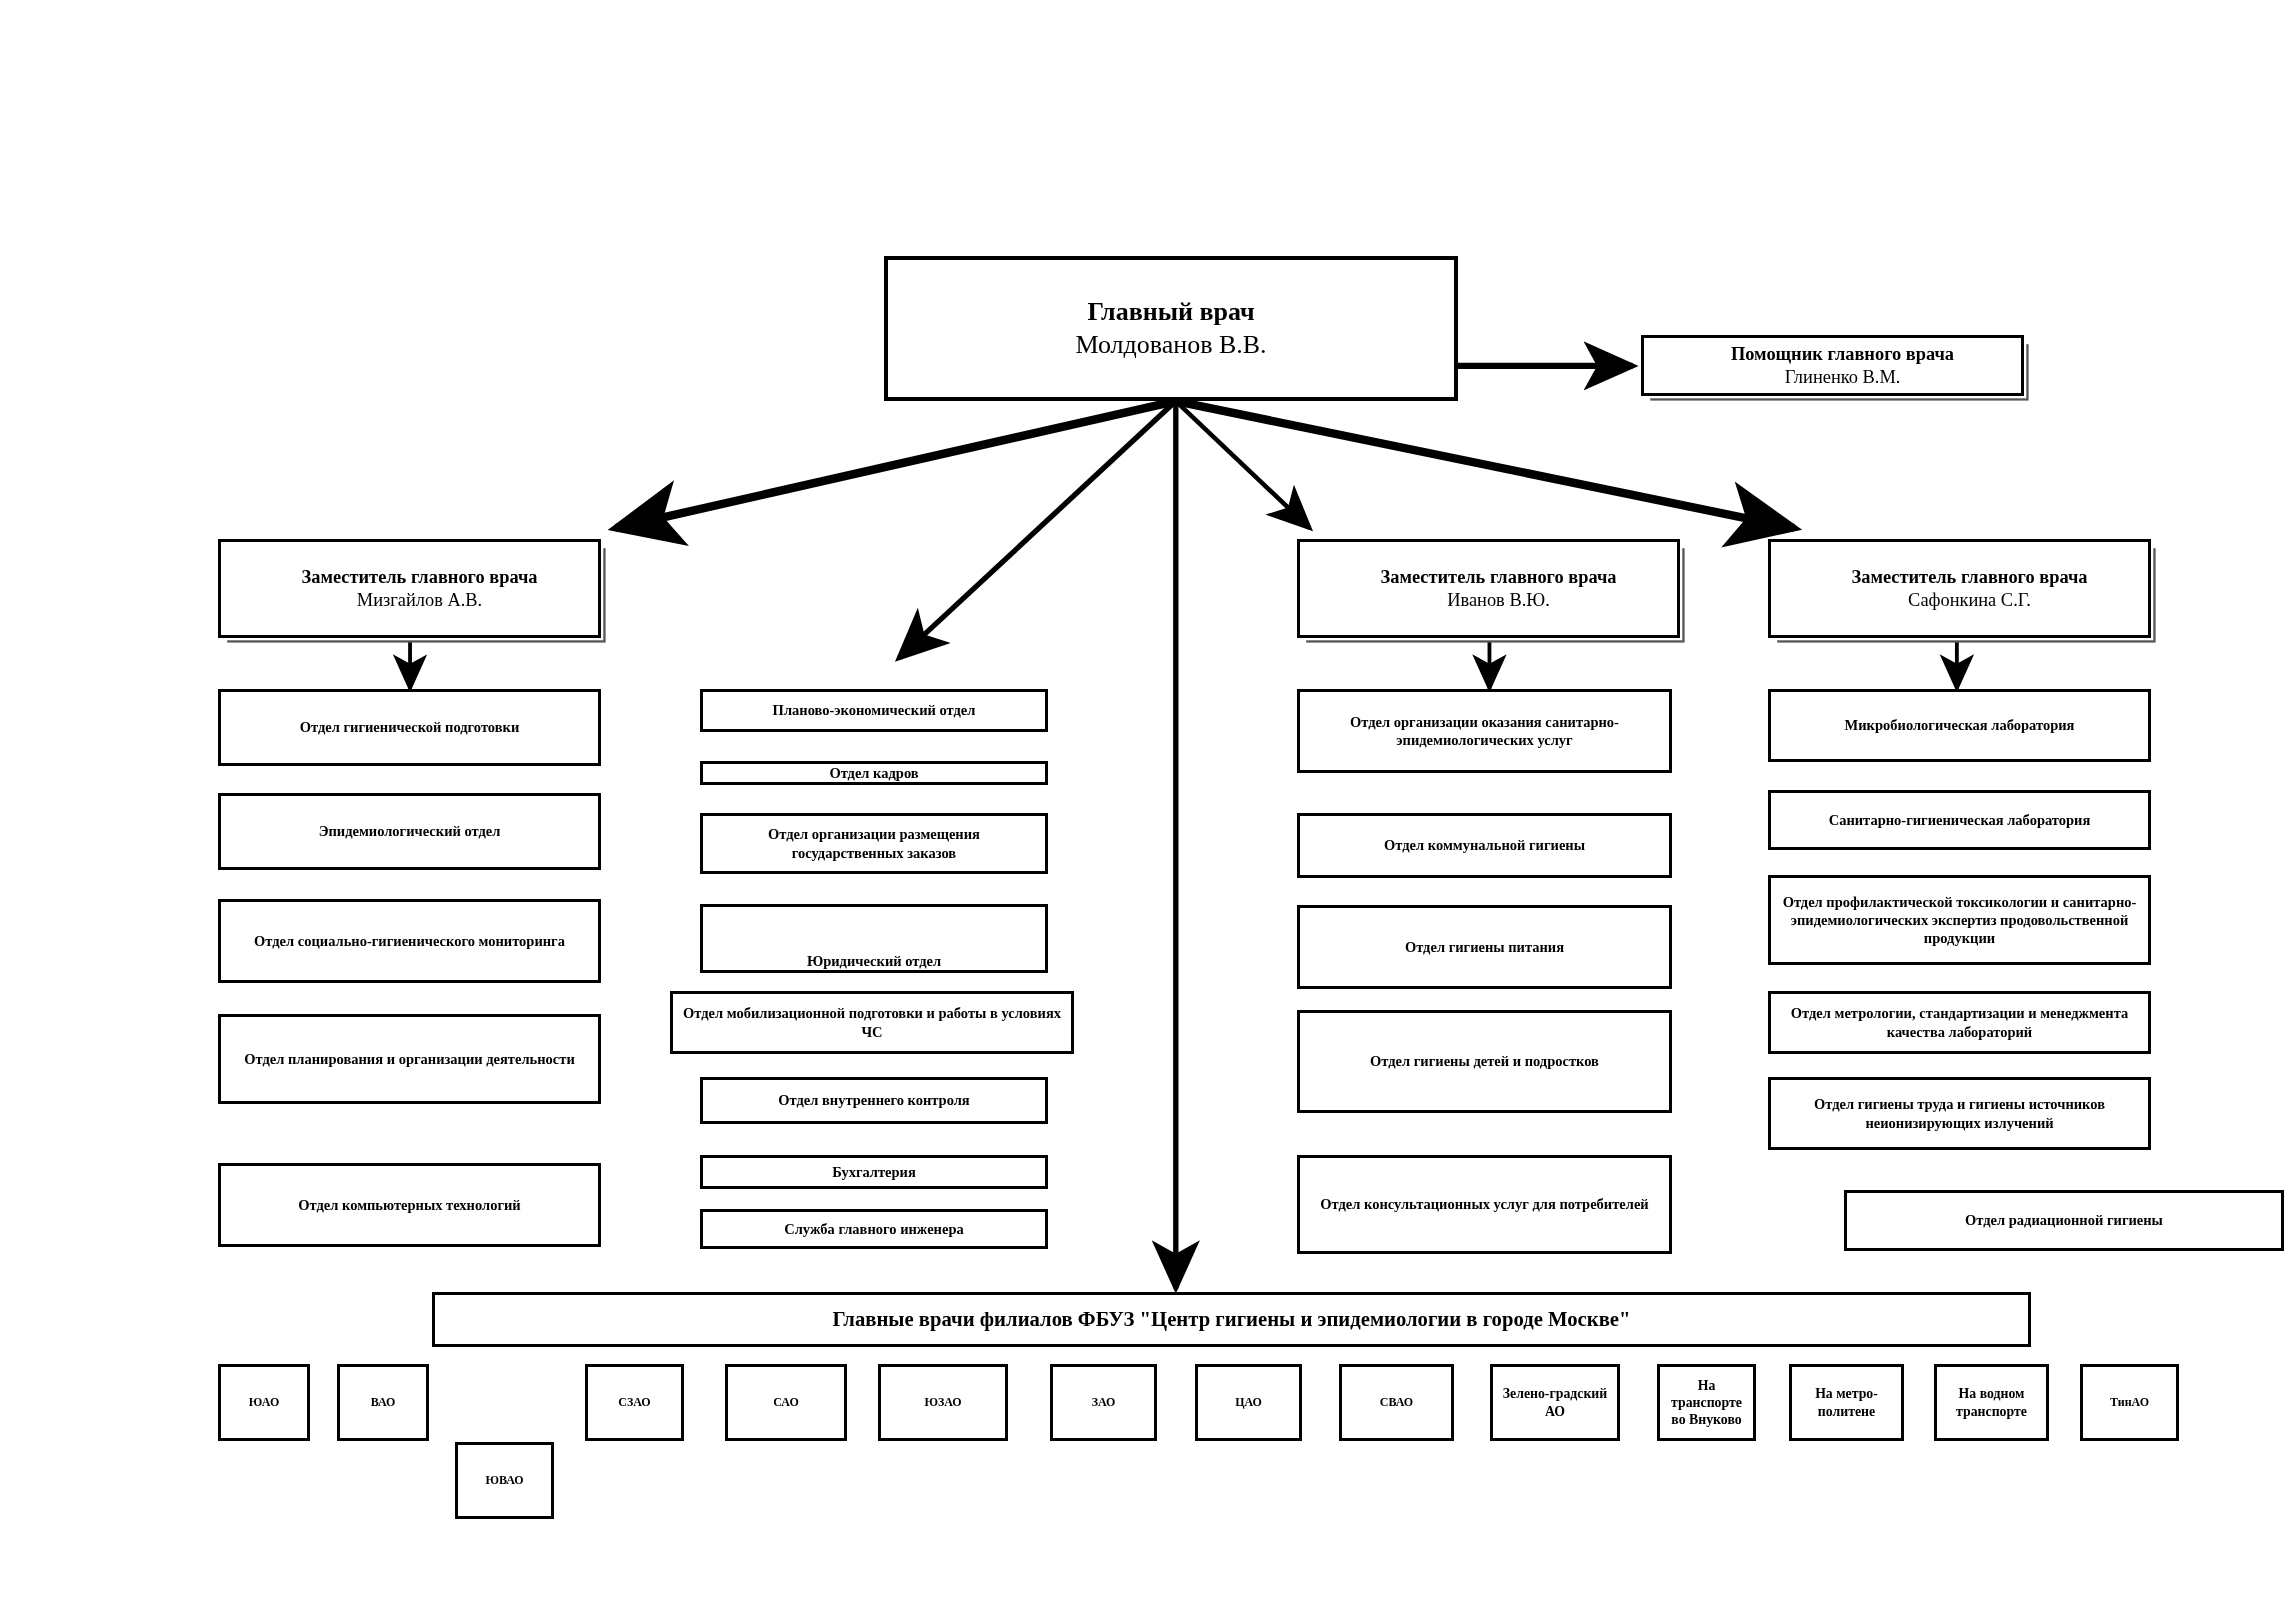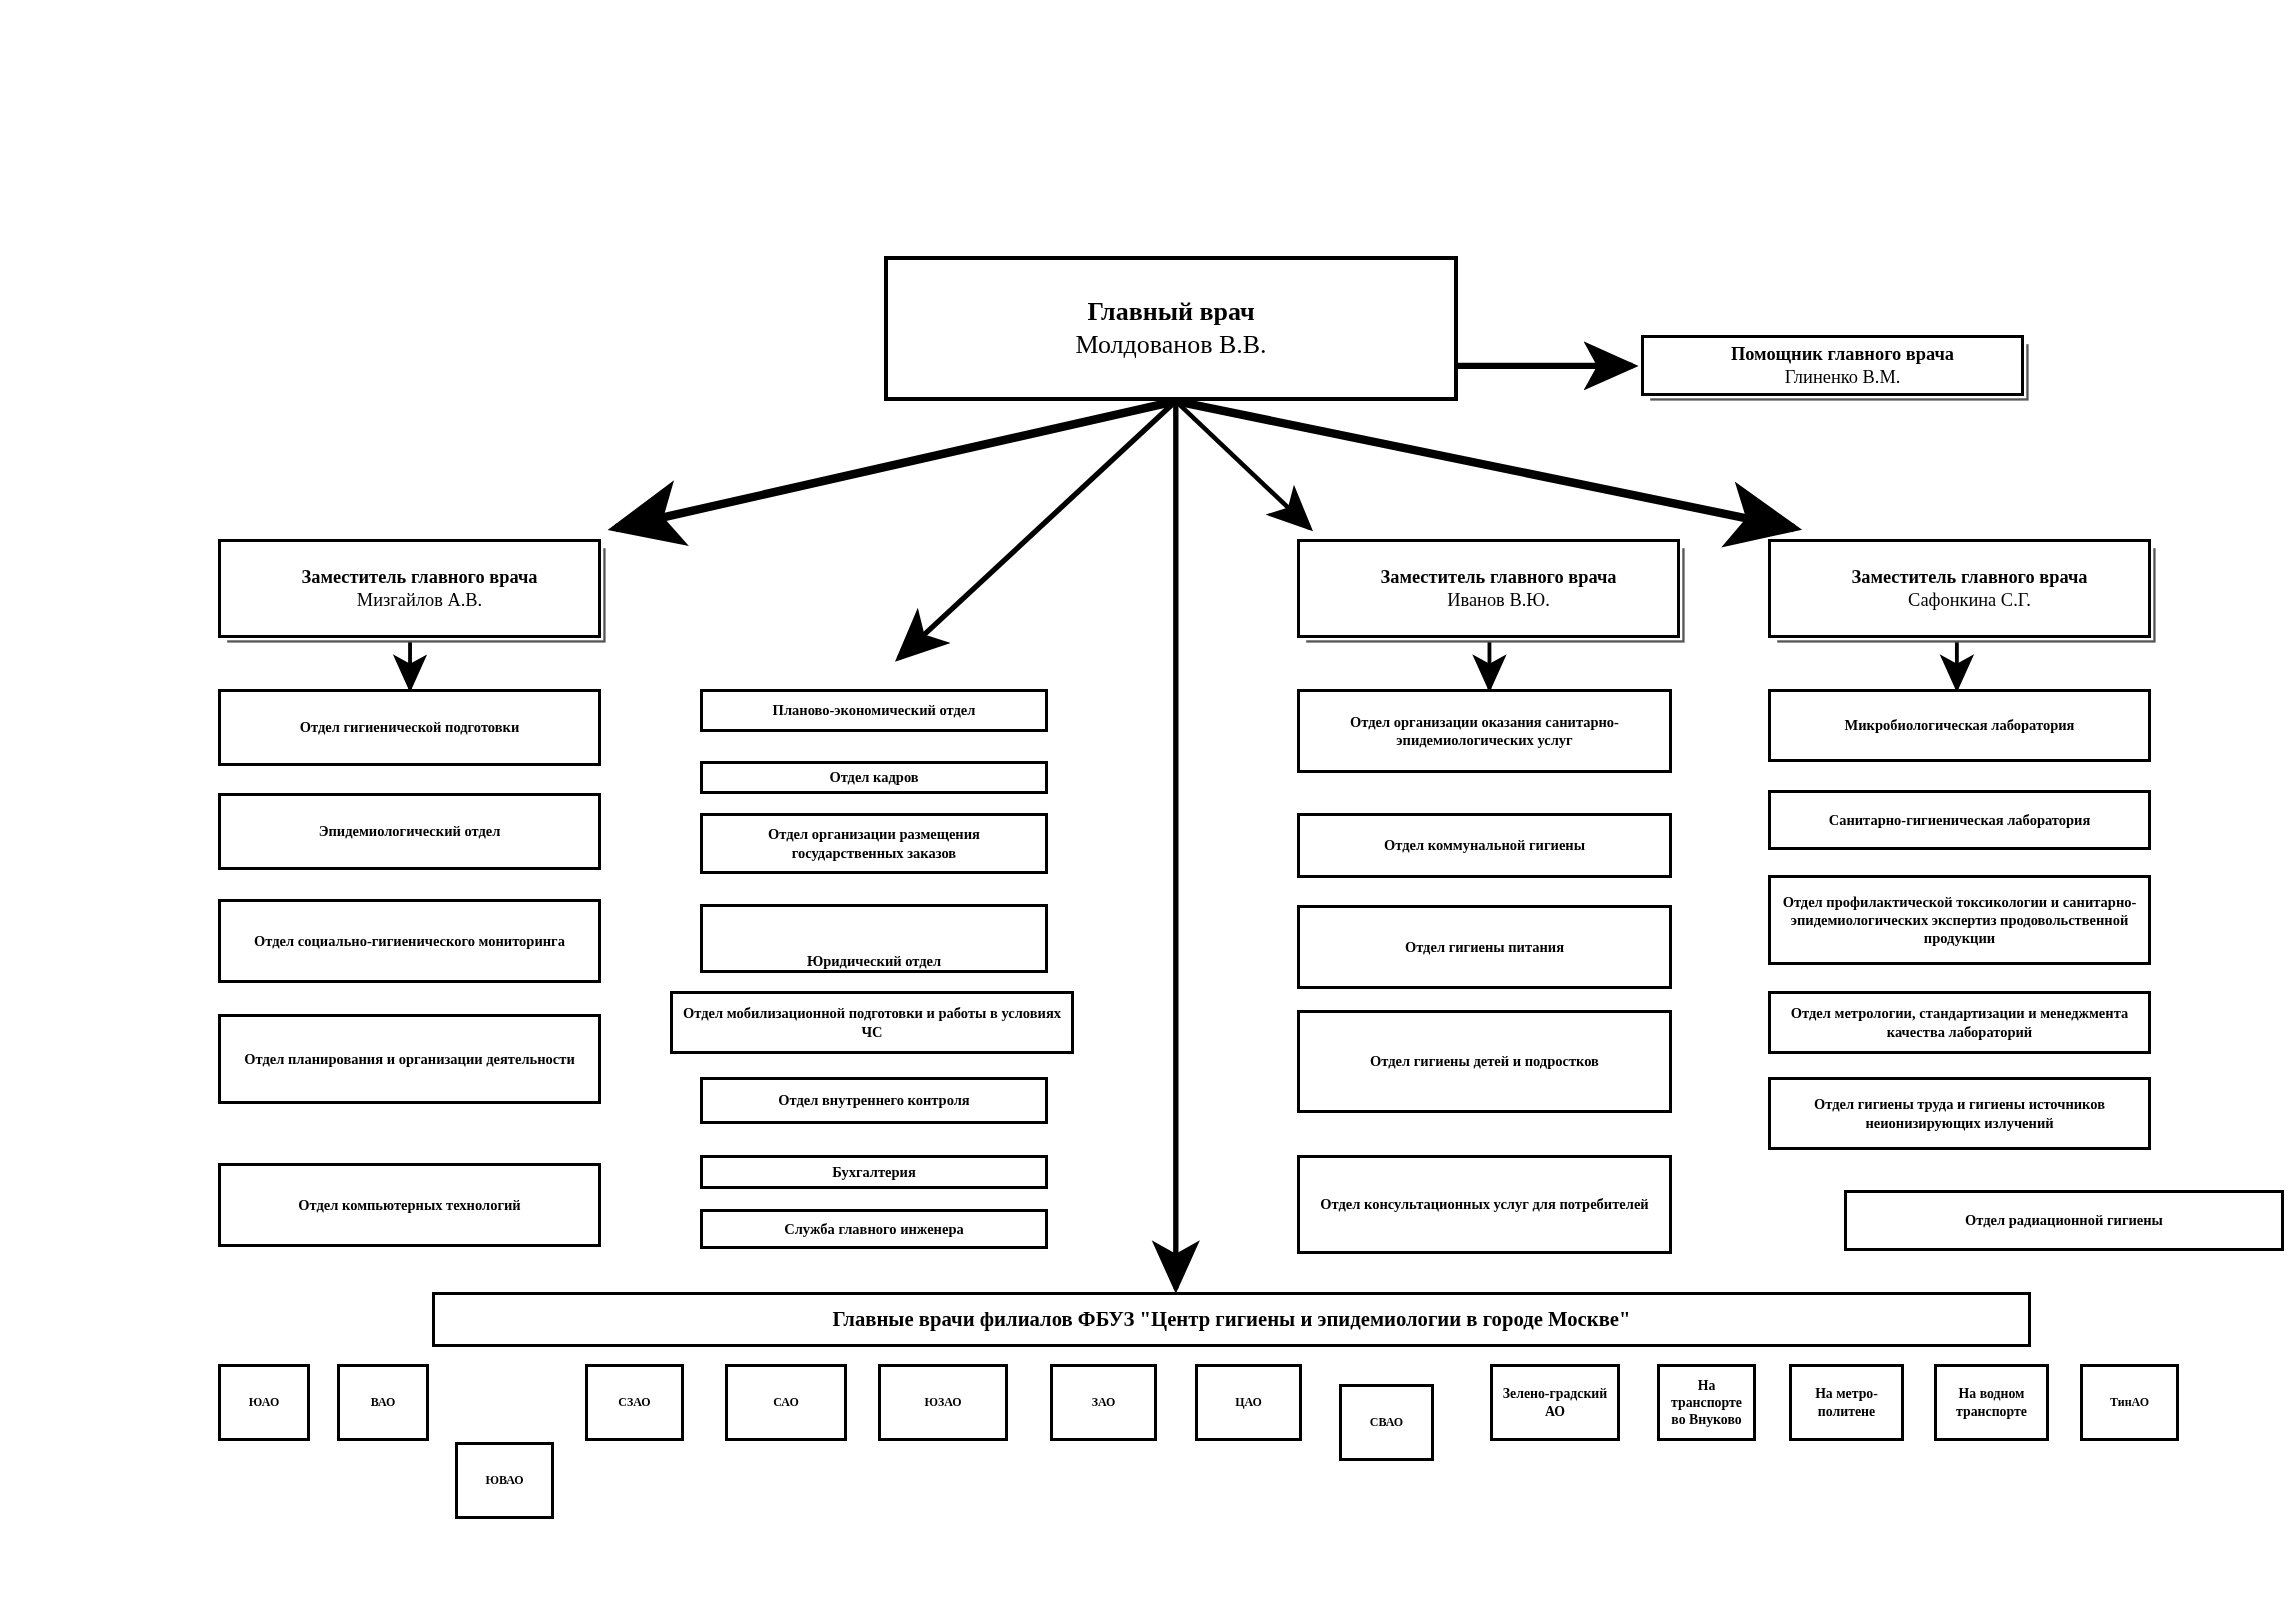--- a/index.html
+++ b/index.html
@@ -148,21 +148,21 @@
   <div class="box dept" style="left:218px;top:1014px;width:383px;height:90px;">
       <span class="txt">Отдел планирования и организации деятельности</span>
     </div>
   <div class="box dept" style="left:218px;top:1163px;width:383px;height:84px;">
       <span class="txt">Отдел компьютерных технологий</span>
     </div>
 
   <div class="box dept" style="left:700px;top:689px;width:348px;height:43px;">
       <span class="txt">Планово-экономический отдел</span>
     </div>
-  <div class="box dept" style="left:700px;top:761px;width:348px;height:33px;">
+  <div class="box dept" style="left:700px;top:761px;width:348px;height:24px;">
       <span class="txt">Отдел кадров</span>
     </div>
   <div class="box dept" style="left:700px;top:813px;width:348px;height:61px;">
       <span class="txt">Отдел организации размещения государственных заказов</span>
     </div>
   <div class="box dept" style="left:700px;top:904px;width:348px;height:69px;align-items:flex-end;">
       <span class="txt">Юридический отдел</span>
     </div>
   <div class="box dept" style="left:670px;top:991px;width:404px;height:63px;font-family:Liberation Serif, serif;">
       <span class="txt">Отдел мобилизационной подготовки и работы в условиях ЧС</span>
@@ -233,21 +233,21 @@
     </div>
   <div class="box district" style="left:878px;top:1364px;width:130px;height:77px;">
       <span class="txt">ЮЗАО</span>
     </div>
   <div class="box district" style="left:1050px;top:1364px;width:107px;height:77px;">
       <span class="txt">ЗАО</span>
     </div>
   <div class="box district" style="left:1195px;top:1364px;width:107px;height:77px;">
       <span class="txt">ЦАО</span>
     </div>
-  <div class="box district" style="left:1339px;top:1364px;width:95px;height:77px;margin-top:20px;">
+  <div class="box district" style="left:1339px;top:1364px;width:115px;height:77px;">
       <span class="txt">СВАО</span>
     </div>
   <div class="box district small" style="left:1490px;top:1364px;width:130px;height:77px;">
       <span class="txt">Зелено-градский АО</span>
     </div>
   <div class="box district small" style="left:1657px;top:1364px;width:99px;height:77px;">
       <span class="txt">На транспорте во Внуково</span>
     </div>
   <div class="box district small" style="left:1789px;top:1364px;width:115px;height:77px;">
       <span class="txt">На метро-политене</span>

